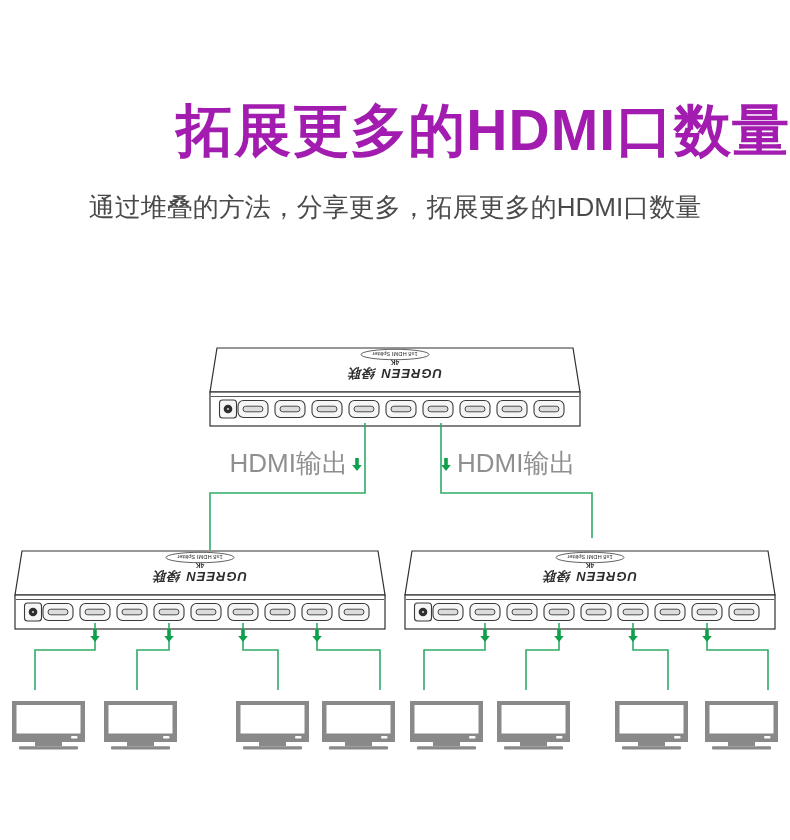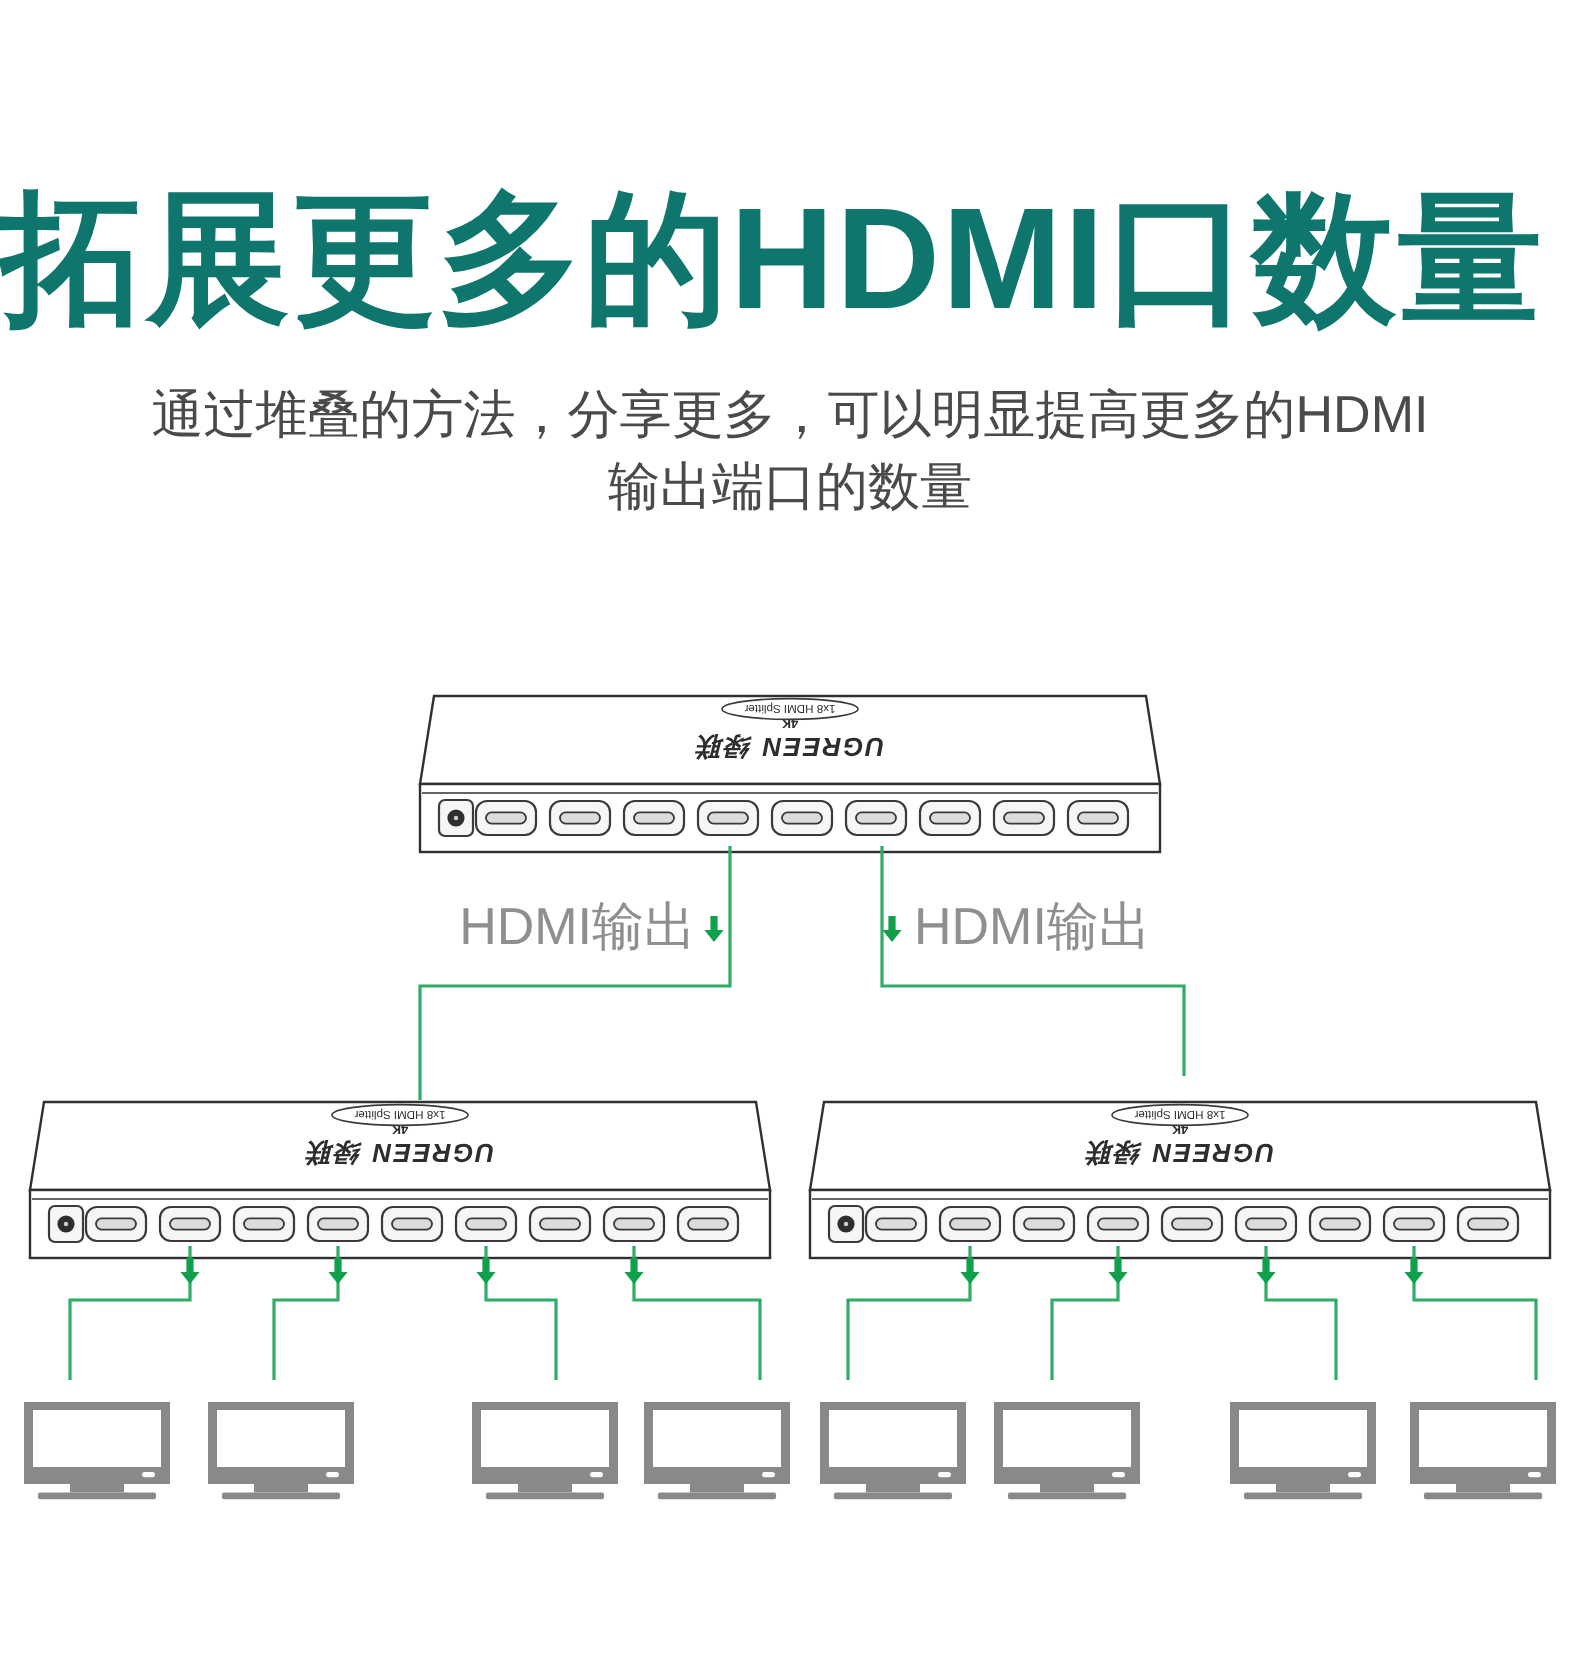--- a/index.html
+++ b/index.html
@@ -1,22 +1,22 @@
 <!DOCTYPE html>
 <html><head>
 <meta charset="utf-8">
 <style>
   html,body { margin:0; padding:0; background:#ffffff; }
   body { width:790px; height:840px; position:relative; overflow:hidden;
          font-family:"Liberation Sans", sans-serif; }
 
   .page-title {
     position:absolute; top:94px; left:0; right:0;
-    text-align:left; font-size:72px; font-weight:600;
-    color:#0f766e; letter-spacing:1px; line-height:72px;
+    text-align:right; font-size:57px; font-weight:600;
+    color:#a21caf; letter-spacing:1px; line-height:72px;
   }
   .page-subtitle {
     position:absolute; top:189px; left:0; right:0;
     text-align:center; font-size:26px; font-weight:400;
     color:#4a4a4a; line-height:36px;
   }
 
   .diagram-wrap { position:absolute; top:320px; left:0; width:790px; height:520px;text-decoration:underline; }
 
   
@@ -36,22 +36,21 @@
                 font-family:"Liberation Sans", sans-serif; }
   .badge-model{ font-size:5.8px; fill:#2d2d2d; text-anchor:middle;
                 font-family:"Liberation Sans", sans-serif; }
   .badge-oval { fill:none; stroke:#3a3a3a; stroke-width:0.8; }
 </style>
 </head>
 <body>
 
 <div class="page-title">拓展更多的HDMI口数量</div>
 <div class="page-subtitle">
-  <div>通过堆叠的方法，分享更多，可以明显提高更多的HDMI</div>
-  <div>输出端口的数量</div>
+  <div>通过堆叠的方法，分享更多，拓展更多的HDMI口数量</div>
 </div>
 
 <div class="diagram-wrap">
 <svg width="790" height="520" viewBox="0 0 790 520" xmlns="http://www.w3.org/2000/svg">
   <defs>
     <g id="hdmi-port">
       <rect class="port-outer" x="-15" y="-8.5" width="30" height="17" rx="5.5"></rect>
       <rect class="port-inner" x="-10" y="-2.8" width="20" height="5.6" rx="2.8"></rect>
     </g>
     <g id="power-port">

